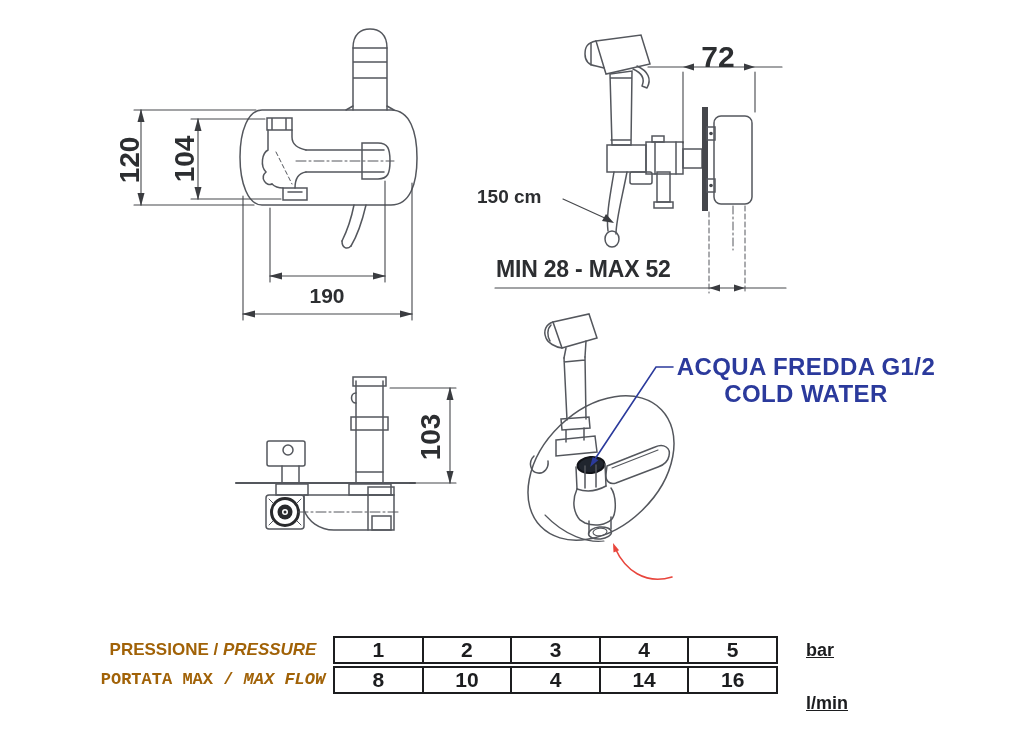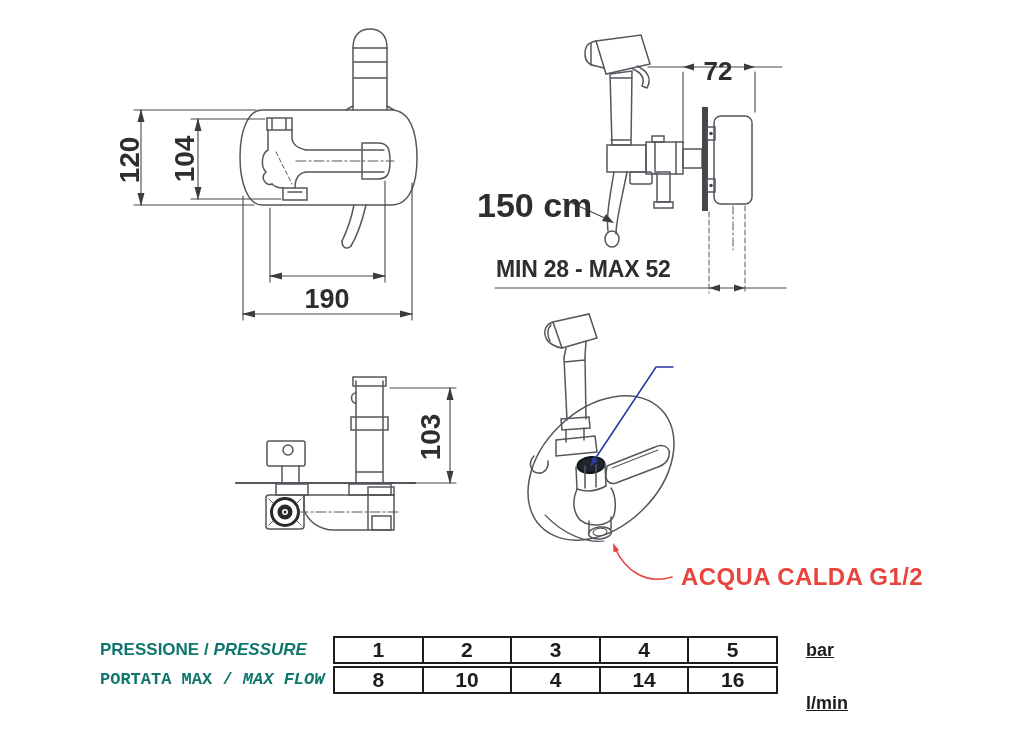--- a/index.html
+++ b/index.html
@@ -14,21 +14,21 @@
   }
   .rot{transform:rotate(-90deg);transform-origin:center center;text-align:center;}
   .ctr{text-align:center;}
   .ann{
     position:absolute;font-weight:bold;text-align:center;line-height:27px;
     font-size:24px;letter-spacing:0.4px;white-space:nowrap;
   }
   
   .tbl-label{
     position:absolute;left:100px;width:226px;height:28px;line-height:28px;
-    text-align:left;font-size:17px;font-weight:bold;color:#0f766e;white-space:nowrap;
+    text-align:center;font-size:17px;font-weight:bold;color:#a16207;white-space:nowrap;
   }
   .tbl-label .it{font-style:italic;}
   .tbl-row{
     position:absolute;left:333px;width:445px;height:28px;box-sizing:border-box;
     border:2px solid #1c1d1f;display:flex;background:#fff;
   }
   .tbl-cell{
     flex:1;box-sizing:border-box;border-left:2px solid #1c1d1f;
     text-align:center;font-size:21px;font-weight:bold;color:#1c1d1f;line-height:24px;
   }
@@ -205,33 +205,36 @@
         <polygon points="613,543 619.1,550.3 613.5,552.5" fill="#e8453c" stroke="none"></polygon>
       </g>
     </g>
   </svg>
 
   <div class="dim rot" style="left:90px;top:145px;width:80px;height:30px;font-size:28px;line-height:30px;">120</div>
 
   <div class="dim rot" style="left:145px;top:144px;width:80px;height:30px;font-size:28px;line-height:30px;">104</div>
 
 
-  <div class="dim ctr" style="left:267px;top:284px;width:120px;font-size:27px;">190</div>
-
-  <div class="dim ctr" style="left:688px;top:56px;width:60px;font-size:26px;">72</div>
-
-  <div class="dim" style="left:477px;top:186px;font-size:34px;">150 cm</div>
+  <div class="dim ctr" style="left:267px;top:284px;width:120px;font-size:21px;">190</div>
+
+  <div class="dim ctr" style="left:688px;top:40px;width:60px;font-size:30px;">72</div>
+
+  <div class="dim" style="left:477px;top:186px;font-size:19px;">150 cm</div>
 
   <div class="dim" style="left:496px;top:256px;font-size:23px;letter-spacing:-0.2px;">MIN 28 -  MAX 52</div>
 
   <div class="dim rot" style="left:391px;top:422px;width:80px;height:30px;font-size:28px;line-height:30px;">103</div>
 
+  <div class="ann" style="left: 666px; top: 353px; width: 280px; color: rgb(43, 58, 156);">
+    <div>ACQUA FREDDA  G1/2</div>
+    <div>COLD WATER</div>
+  </div>
 
   <div class="ann" style="left: 662px; top: 563px; width: 280px; color: rgb(232, 69, 60);">
-    <div>ACQUA CALDA  G1/2</div>
   </div>
 
   <div>
 
     <div class="tbl-label" style="top:636px;">
       <span>PRESSIONE /</span>
       <span class="it">PRESSURE</span>
     </div>
     <div class="tbl-row" style="top:636px;">
       <div class="tbl-cell">1</div>

